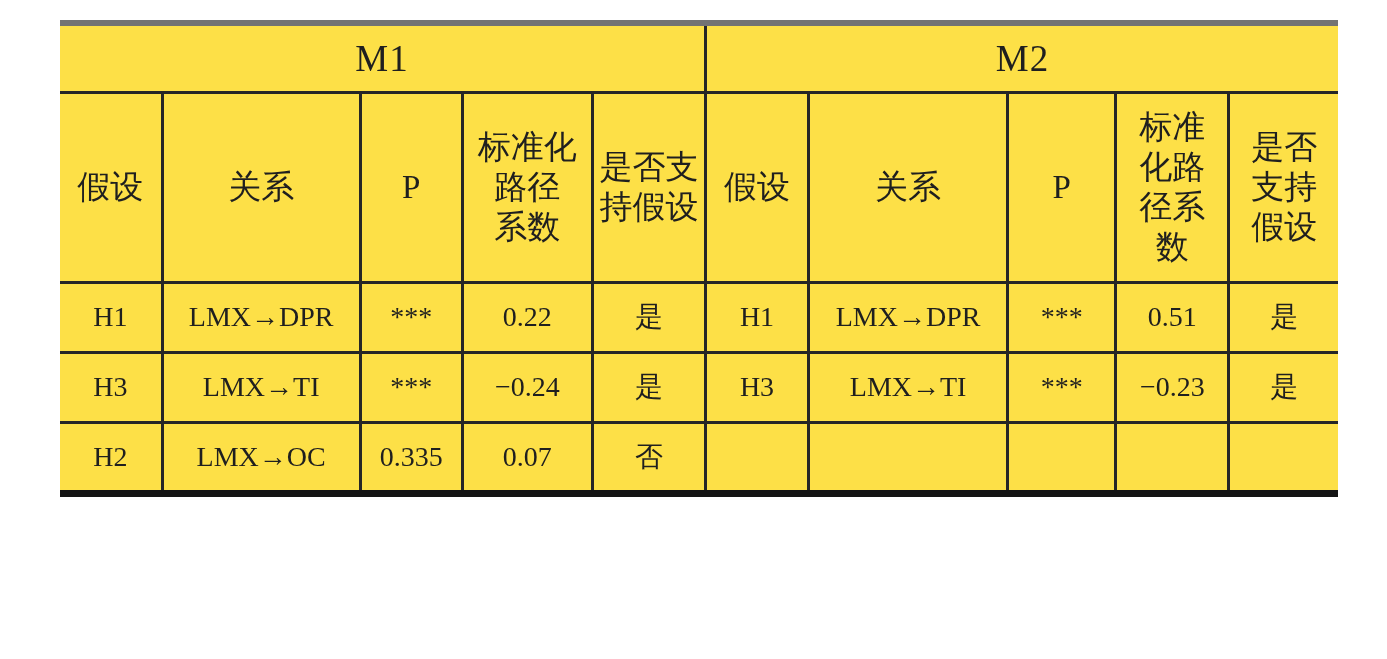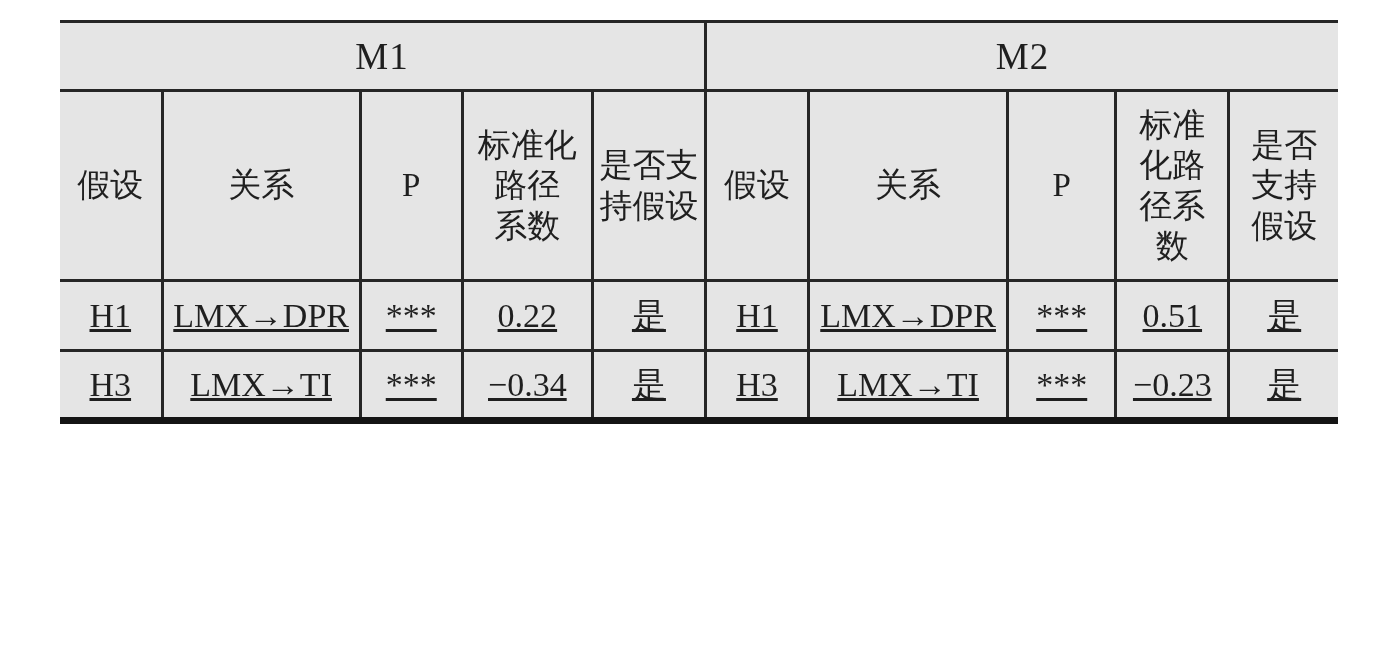--- a/index.html
+++ b/index.html
@@ -19,23 +19,23 @@
   }
   .wrap {
     position: absolute;
     left: 60px;
     top: 20px;
   }
   table.results {
     border-collapse: collapse;
     table-layout: fixed;
     width: 1278px;
-    border-top: 2px solid #737373;
+    border-top: 6px solid #737373;
     border-bottom: 7px solid #141414;
-    background: #e5e5e5;
+    background: #fde047;
   }
   table.results th, table.results td {
     border: 3px solid #262626;
     text-align: center;
     vertical-align: middle;
     padding: 0 2px;
     overflow: hidden;
     font-weight: normal;
   }
   
@@ -51,23 +51,22 @@
   .section-title {
     font-size: 37px;
     letter-spacing: 1px;
   }
   .col-head {
     font-size: 33px;
     line-height: 1.22;
     white-space: pre-line;
   }
   td.cell {
-    font-size: 34px;
+    font-size: 28px;
     white-space: nowrap;
-    text-decoration: underline;
   }
 </style>
 </head>
 <body>
 
 <div class="page">
   <div class="wrap">
     <table class="results">
       <colgroup>
         <col style="width:102px">
@@ -117,24 +116,36 @@
           <td class="cell">H1</td>
           <td class="cell">LMX→DPR</td>
           <td class="cell">***</td>
           <td class="cell">0.51</td>
           <td class="cell">是</td>
         </tr>
         <tr class="r-data">
           <td class="cell">H3</td>
           <td class="cell">LMX→TI</td>
           <td class="cell">***</td>
-          <td class="cell">−0.34</td>
+          <td class="cell">−0.24</td>
           <td class="cell">是</td>
           <td class="cell">H3</td>
           <td class="cell">LMX→TI</td>
           <td class="cell">***</td>
           <td class="cell">−0.23</td>
           <td class="cell">是</td>
         </tr>
+        <tr class="r-last">
+          <td class="cell">H2</td>
+          <td class="cell">LMX→OC</td>
+          <td class="cell">0.335</td>
+          <td class="cell">0.07</td>
+          <td class="cell">否</td>
+          <td class="cell"></td>
+          <td class="cell"></td>
+          <td class="cell"></td>
+          <td class="cell"></td>
+          <td class="cell"></td>
+        </tr>
       </tbody>
     </table>
   </div>
 </div>
 
 </body></html>

